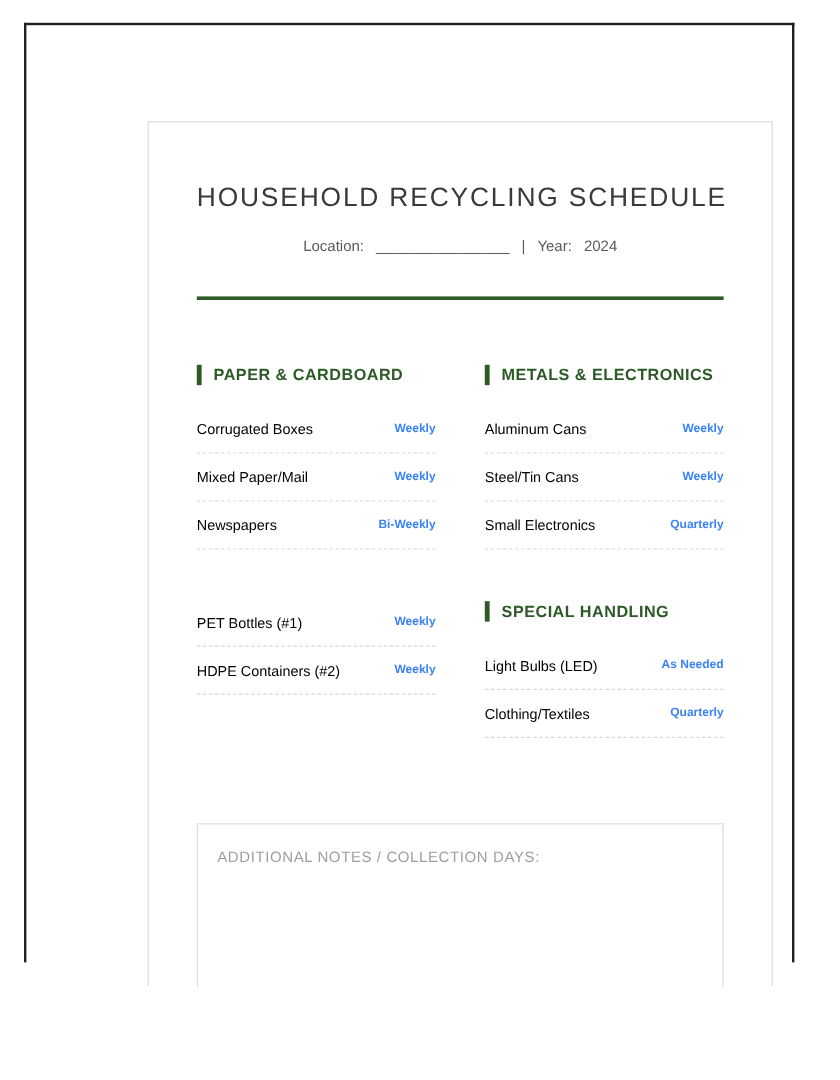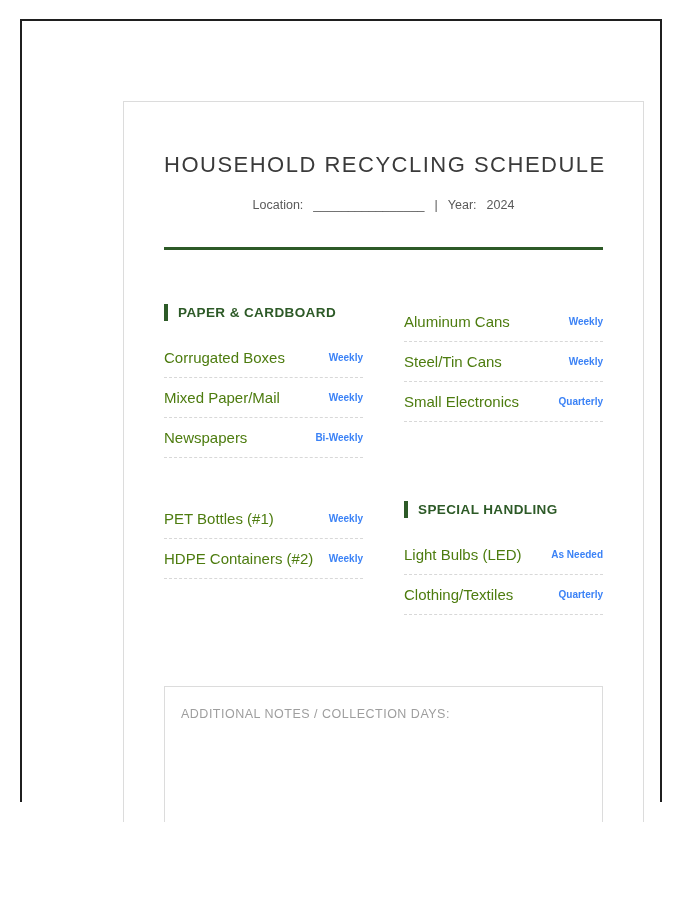--- a/index.html
+++ b/index.html
@@ -81,22 +81,22 @@
     white-space: nowrap;
   }
   .row {
     height: 40px;
     display: flex;
     justify-content: space-between;
     align-items: center;
     border-bottom: 1px dashed #d8d8d8;
   }
   .item-name {
-    font-size: 15px;
-    color: #4d7c0f;
+    font-size: 12px;
+    color: #000000;
     white-space: nowrap;
     text-align: right;
   }
   .item-freq {
     font-size: 10px;
     font-weight: bold;
     color: #3b82f6;
     white-space: nowrap;
   }
   .notes {
@@ -145,20 +145,24 @@
             <span class="item-name">Mixed Paper/Mail</span>
             <span class="item-freq">Weekly</span>
           </div>
           <div class="row">
             <span class="item-name">Newspapers</span>
             <span class="item-freq">Bi-Weekly</span>
           </div>
         </div>
 
         <div class="section">
+          <div class="sec-header">
+            <span class="sec-bar"></span>
+            <span class="sec-title">METALS &amp; ELECTRONICS</span>
+          </div>
           <div class="row">
             <span class="item-name">Aluminum Cans</span>
             <span class="item-freq">Weekly</span>
           </div>
           <div class="row">
             <span class="item-name">Steel/Tin Cans</span>
             <span class="item-freq">Weekly</span>
           </div>
           <div class="row">
             <span class="item-name">Small Electronics</span>

